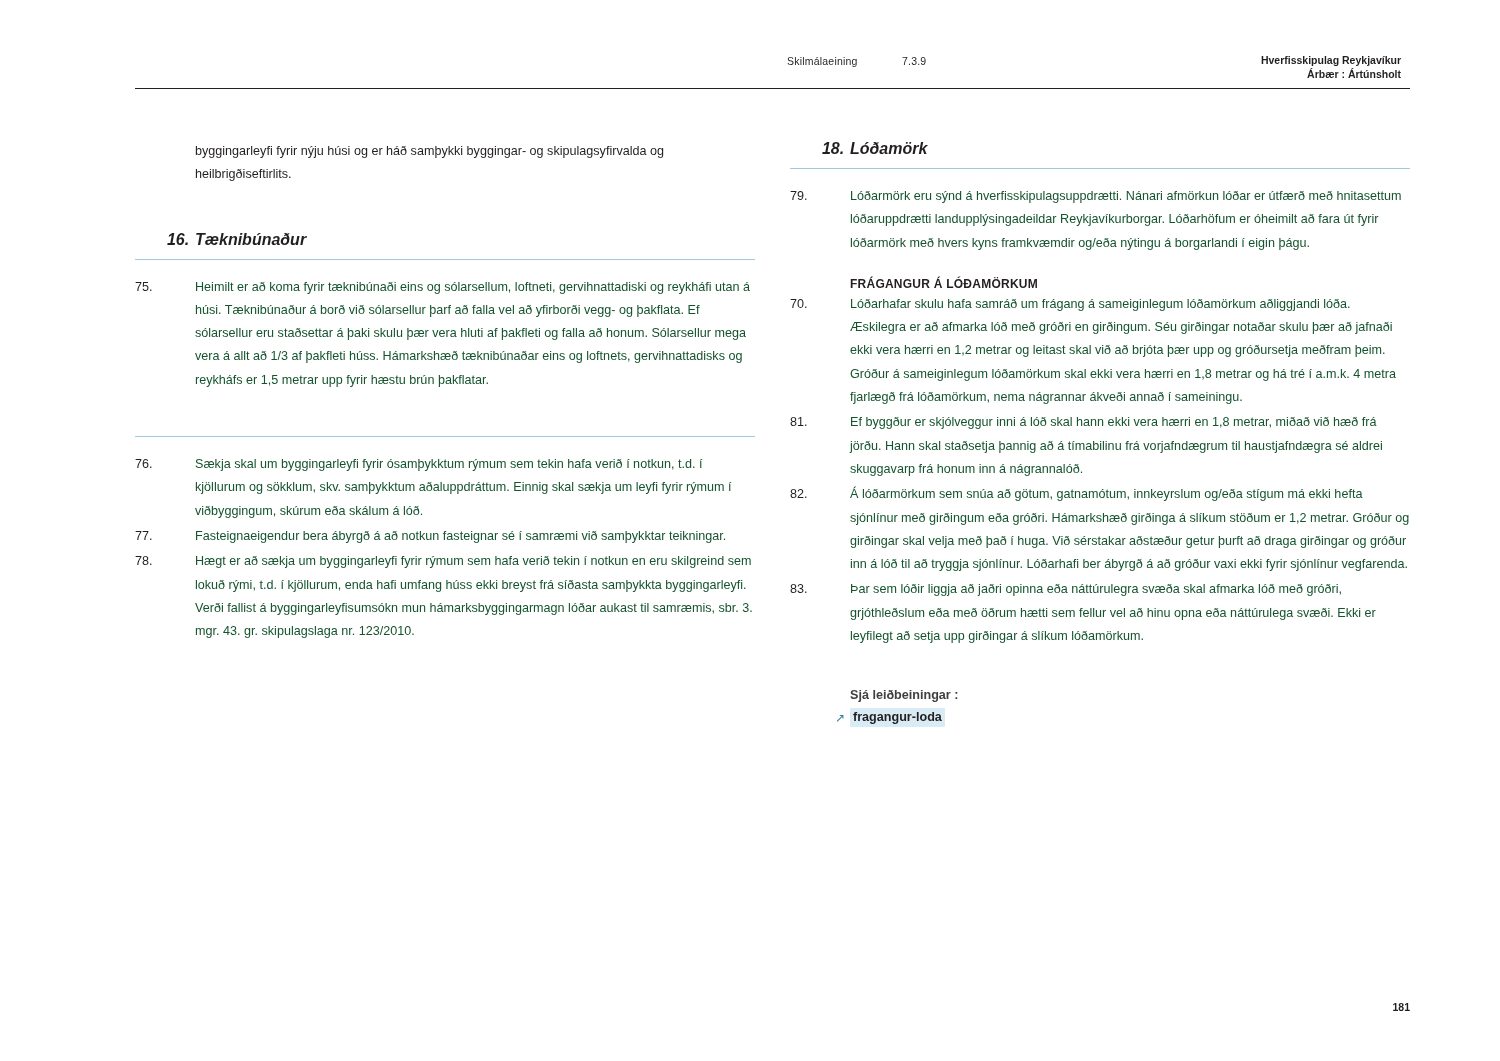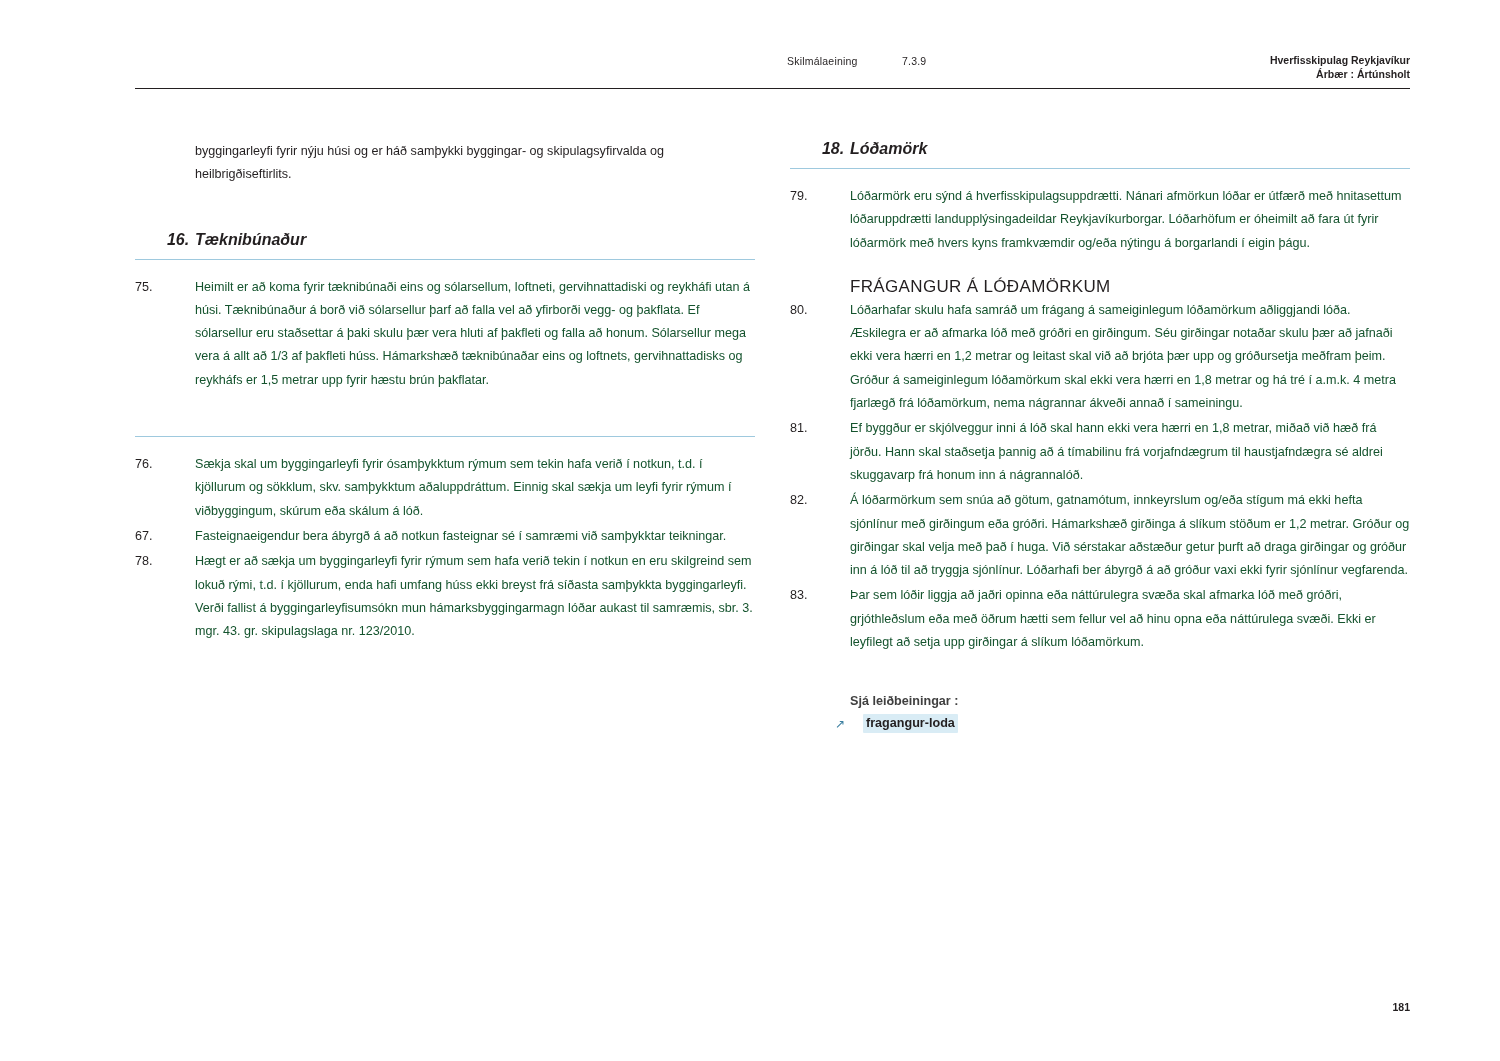--- a/index.html
+++ b/index.html
@@ -39,21 +39,21 @@
   .hdr-num {
     position: absolute;
     left: 767px;
     top: 0;
     font-size: 10.5px;
     letter-spacing: 0.02em;
     color: #231f20;
   }
   .hdr-right {
     position: absolute;
-    right: 0;
+    right: 9px;
     top: -2px;
     text-align: right;
     font-size: 10.5px;
     line-height: 1.35;
     font-weight: bold;
     color: #231f20;
   }
   .hdr-right .sub {
     font-weight: bold;
   }
@@ -121,22 +121,22 @@
   }
 
   .plain-para {
     font-size: 12.6px;
     line-height: 1.85;
     color: #231f20;
     margin: 0 0 0 60px;
   }
 
   .subhead {
-    font-size: 17px;
-    font-weight: normal;
+    font-size: 12px;
+    font-weight: bold;
     letter-spacing: 0.02em;
     color: #231f20;
     margin: 22px 0 2px 60px;
   }
 
   .see-also {
     margin: 40px 0 0 60px;
     font-size: 12.6px;
     font-weight: bold;
     color: #404040;
@@ -152,21 +152,20 @@
     color: #3b7fa0;
     font-size: 12px;
     line-height: 1;
   }
   .link-text {
     font-weight: bold;
     color: #231f20;
     background: #d9ecf5;
     padding: 2px 3px 3px 3px;
     border-radius: 1px;
-    margin-left: 13px;
   }
 
   .page-number {
     position: absolute;
     right: 90px;
     bottom: 48px;
     font-size: 10.5px;
     font-weight: bold;
     color: #231f20;
   }
@@ -203,21 +202,21 @@
     </div>
 
     <div class="section-block">
       <div class="section-rule"></div>
 
       <div class="item">
         <div class="num">76.</div>
         <div class="txt">Sækja skal um byggingarleyfi fyrir ósamþykktum rýmum sem tekin hafa verið í notkun, t.d. í kjöllurum og sökklum, skv. samþykktum aðaluppdráttum. Einnig skal sækja um leyfi fyrir rýmum í viðbyggingum, skúrum eða skálum á lóð.</div>
       </div>
       <div class="item">
-        <div class="num">67.</div>
+        <div class="num">77.</div>
         <div class="txt">Fasteignaeigendur bera ábyrgð á að notkun fasteignar sé í samræmi við samþykktar teikningar.</div>
       </div>
       <div class="item">
         <div class="num">78.</div>
         <div class="txt">Hægt er að sækja um byggingarleyfi fyrir rýmum sem hafa verið tekin í notkun en eru skilgreind sem lokuð rými, t.d. í kjöllurum, enda hafi umfang húss ekki breyst frá síðasta samþykkta byggingarleyfi. Verði fallist á byggingarleyfisumsókn mun hámarksbyggingarmagn lóðar aukast til samræmis, sbr. 3. mgr. 43. gr. skipulagslaga nr. 123/2010.</div>
       </div>
     </div>
   </div>
 
   <div class="col col-right">
@@ -230,21 +229,21 @@
       <div class="section-rule"></div>
 
       <div class="item">
         <div class="num">79.</div>
         <div class="txt">Lóðarmörk eru sýnd á hverfisskipulagsuppdrætti. Nánari afmörkun lóðar er útfærð með hnitasettum lóðaruppdrætti landupplýsingadeildar Reykjavíkurborgar. Lóðarhöfum er óheimilt að fara út fyrir lóðarmörk með hvers kyns framkvæmdir og/eða nýtingu á borgarlandi í eigin þágu.</div>
       </div>
 
       <div class="subhead">FRÁGANGUR Á LÓÐAMÖRKUM</div>
 
       <div class="item">
-        <div class="num">80.</div>
+        <div class="num">70.</div>
         <div class="txt">Lóðarhafar skulu hafa samráð um frágang á sameiginlegum lóðamörkum aðliggjandi lóða. Æskilegra er að afmarka lóð með gróðri en girðingum. Séu girðingar notaðar skulu þær að jafnaði ekki vera hærri en 1,2 metrar og leitast skal við að brjóta þær upp og gróðursetja meðfram þeim. Gróður á sameiginlegum lóðamörkum skal ekki vera hærri en 1,8 metrar og há tré í a.m.k. 4 metra fjarlægð frá lóðamörkum, nema nágrannar ákveði annað í sameiningu.</div>
       </div>
       <div class="item">
         <div class="num">81.</div>
         <div class="txt">Ef byggður er skjólveggur inni á lóð skal hann ekki vera hærri en 1,8 metrar, miðað við hæð frá jörðu. Hann skal staðsetja þannig að á tímabilinu frá vorjafndægrum til haustjafndægra sé aldrei skuggavarp frá honum inn á nágrannalóð.</div>
       </div>
       <div class="item">
         <div class="num">82.</div>
         <div class="txt">Á lóðarmörkum sem snúa að götum, gatnamótum, innkeyrslum og/eða stígum má ekki hefta sjónlínur með girðingum eða gróðri. Hámarkshæð girðinga á slíkum stöðum er 1,2 metrar. Gróður og girðingar skal velja með það í huga. Við sérstakar aðstæður getur þurft að draga girðingar og gróður inn á lóð til að tryggja sjónlínur. Lóðarhafi ber ábyrgð á að gróður vaxi ekki fyrir sjónlínur vegfarenda.</div>
       </div>

